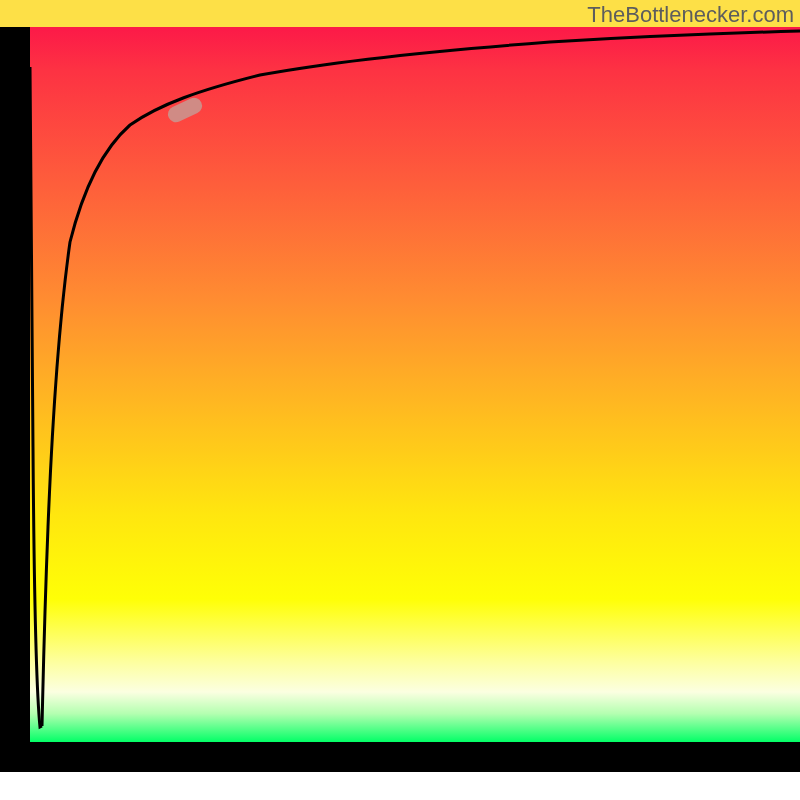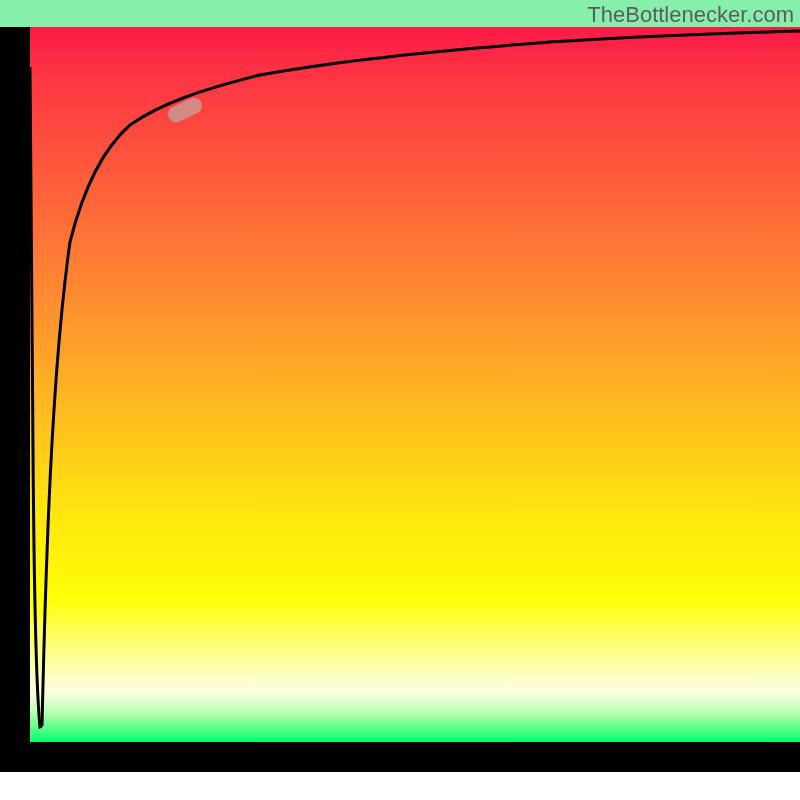--- a/index.html
+++ b/index.html
@@ -8,21 +8,21 @@
     width: 800px;
     height: 800px;
     background: #ffffff;
     font-family: Arial, Helvetica, sans-serif;
     overflow: hidden;
   }
   .container {
     position: relative;
     width: 800px;
     height: 592px;
-    background: #86efac;
+    background: #fde047;
   }
   .attribution {
     position: absolute;
     top: 2px;
     right: 6px;
     color: #5d5d5d;
     font-size: 22px;
     font-weight: normal;
     z-index: 10;
     letter-spacing: 0;

